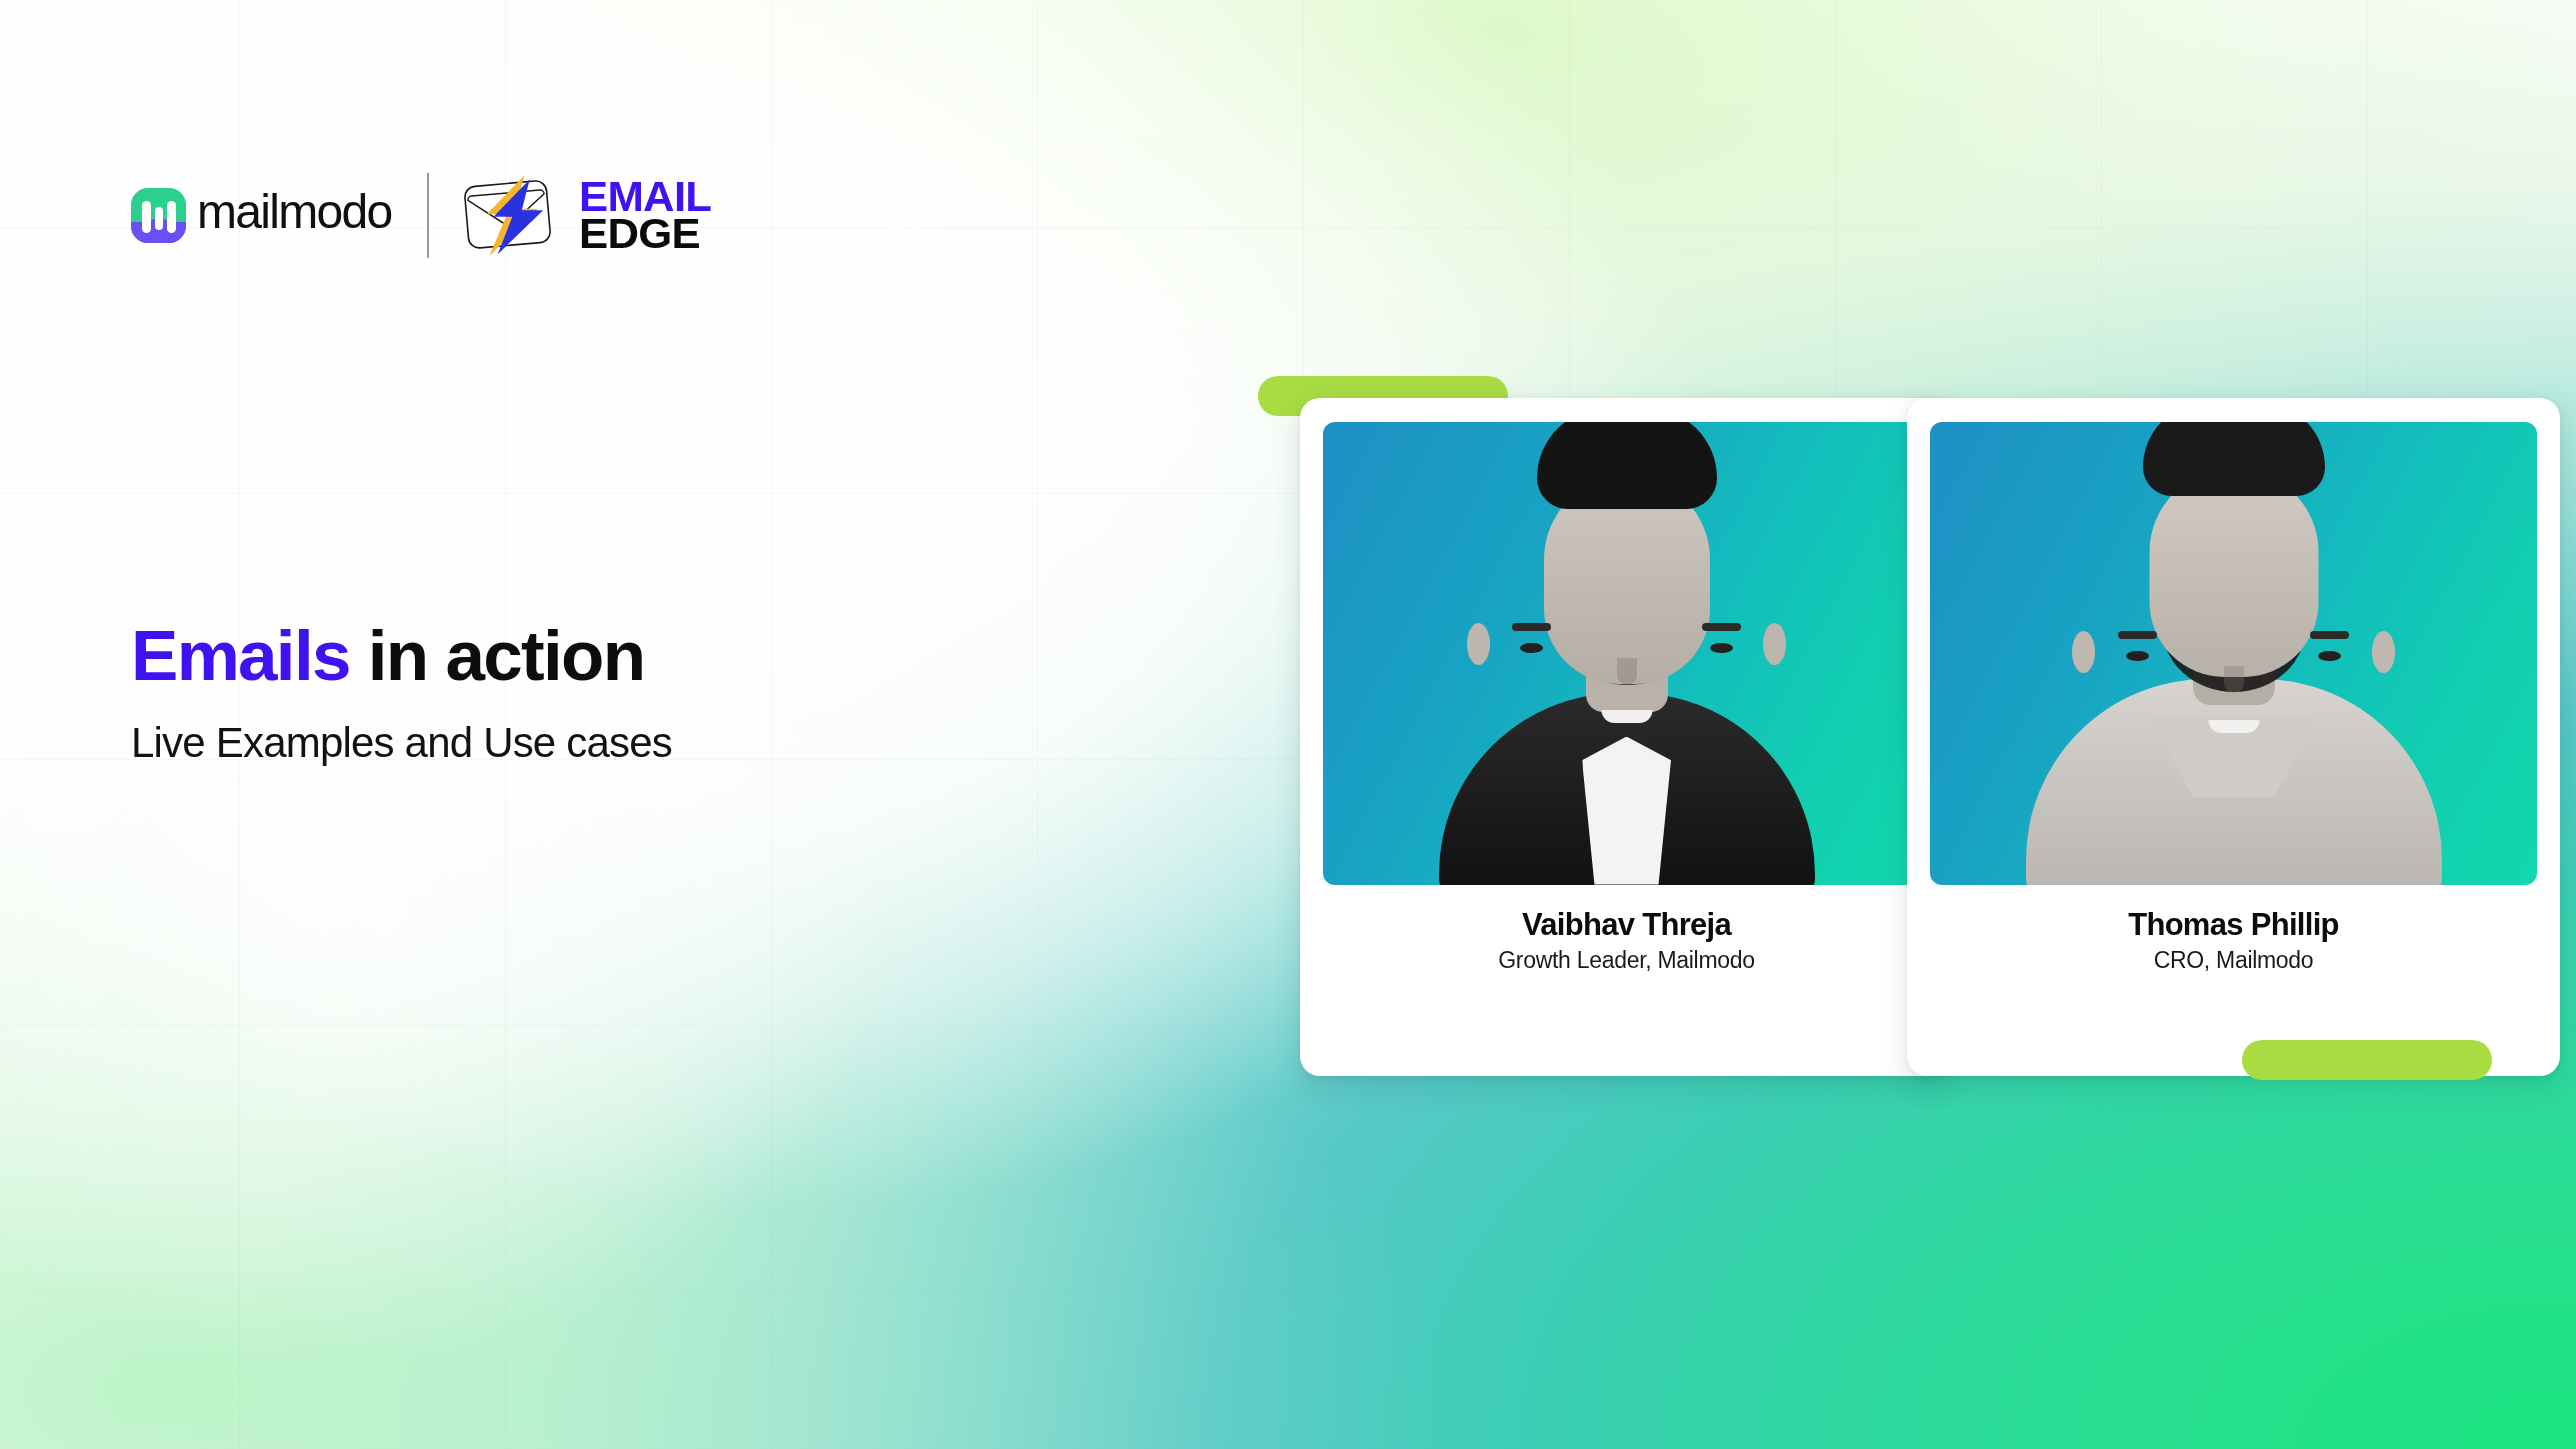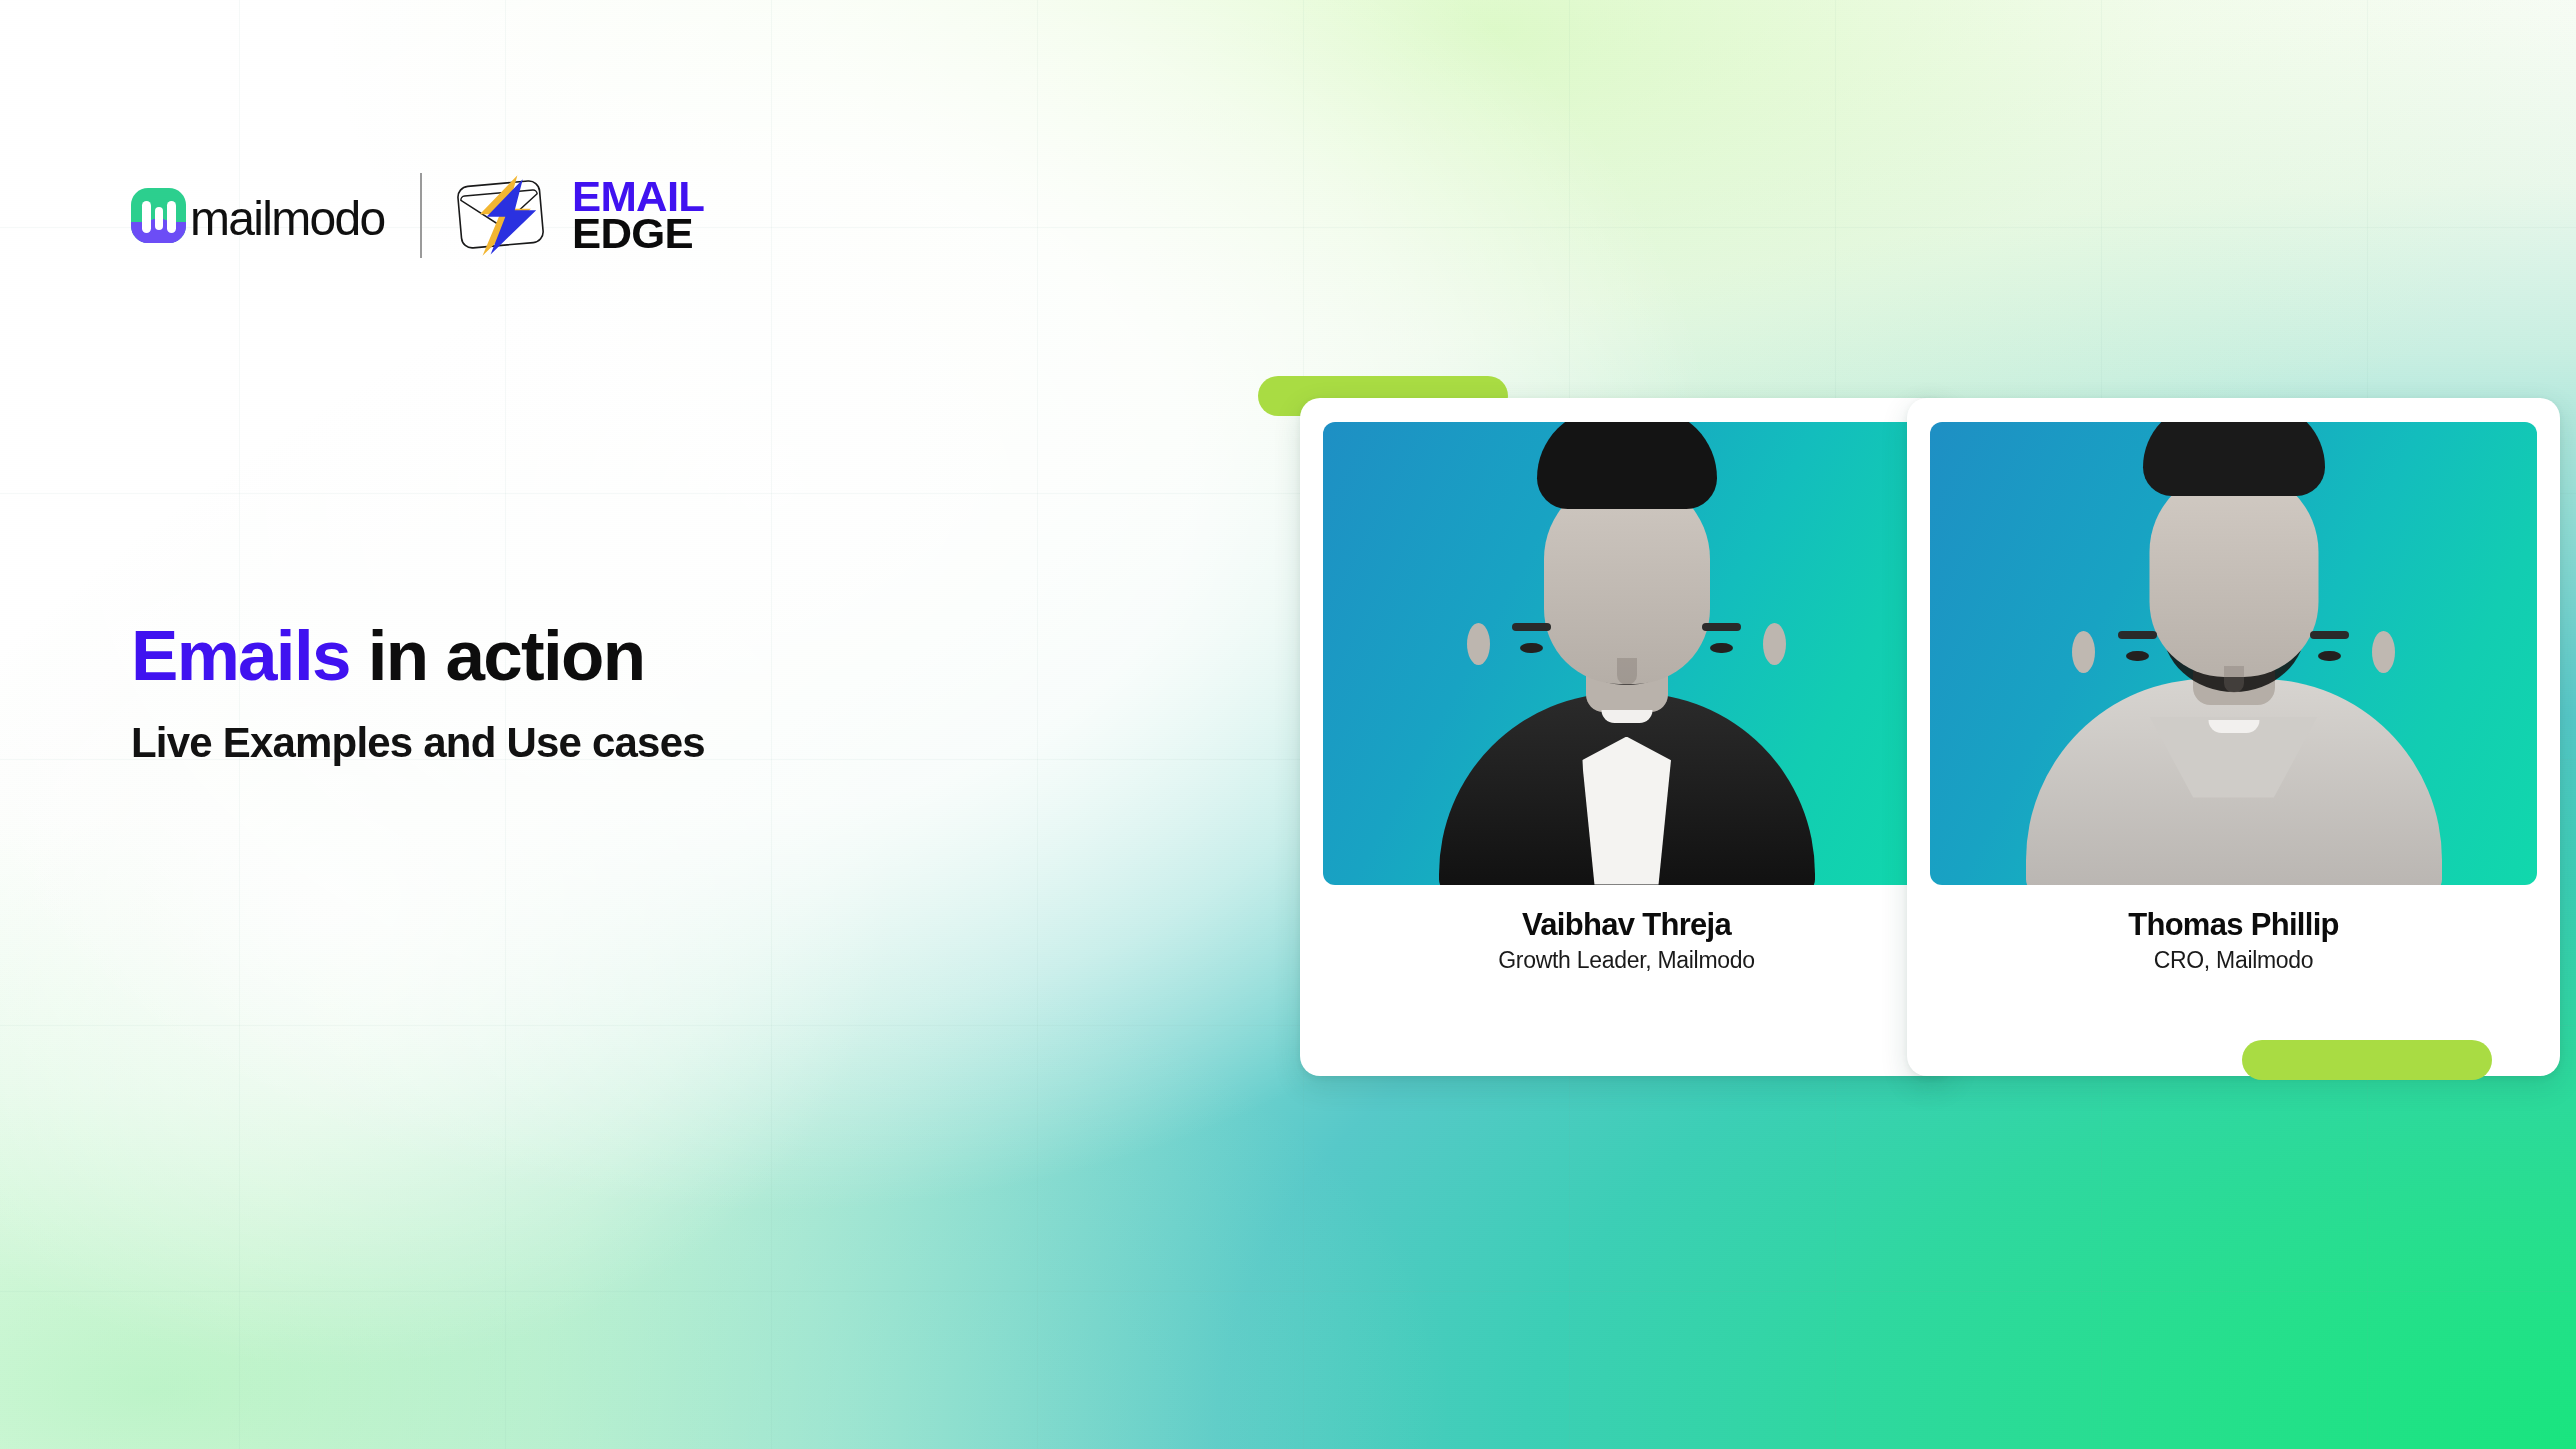--- a/index.html
+++ b/index.html
@@ -65,22 +65,22 @@
   .logo-row {
     position: absolute;
     left: 131px;
     top: 173px;
     display: flex;
     align-items: center;
     gap: 0;
   }
   .mailmodo-lockup {
     display: flex;
-    align-items: flex-end;
-    gap: 4px;
+    align-items: flex-start;
+    gap: 11px;
   }
   .mm-mark {
     position: relative;
     width: 55px;
     height: 55px;
     border-radius: 17px;
     overflow: hidden;
     background: #2CCF8E;
     flex: none;
   }
@@ -175,21 +175,21 @@
     font-size: 71px;
     font-weight: 700;
     line-height: 1.06;
     letter-spacing: -1.7px;
     color: #0d0d0d;
   }
   .headline h1 .accent { color: #4012F0; }
   .subhead {
     margin: 25.5px 0 0 0;
     font-size: 42px;
-    font-weight: 700;
+    font-weight: 400;
     letter-spacing: -0.8px;
     color: #121212;
   }
 
   
   .cards {
     position: absolute;
     left: 1300px;
     top: 372px;
     width: 1167px;

